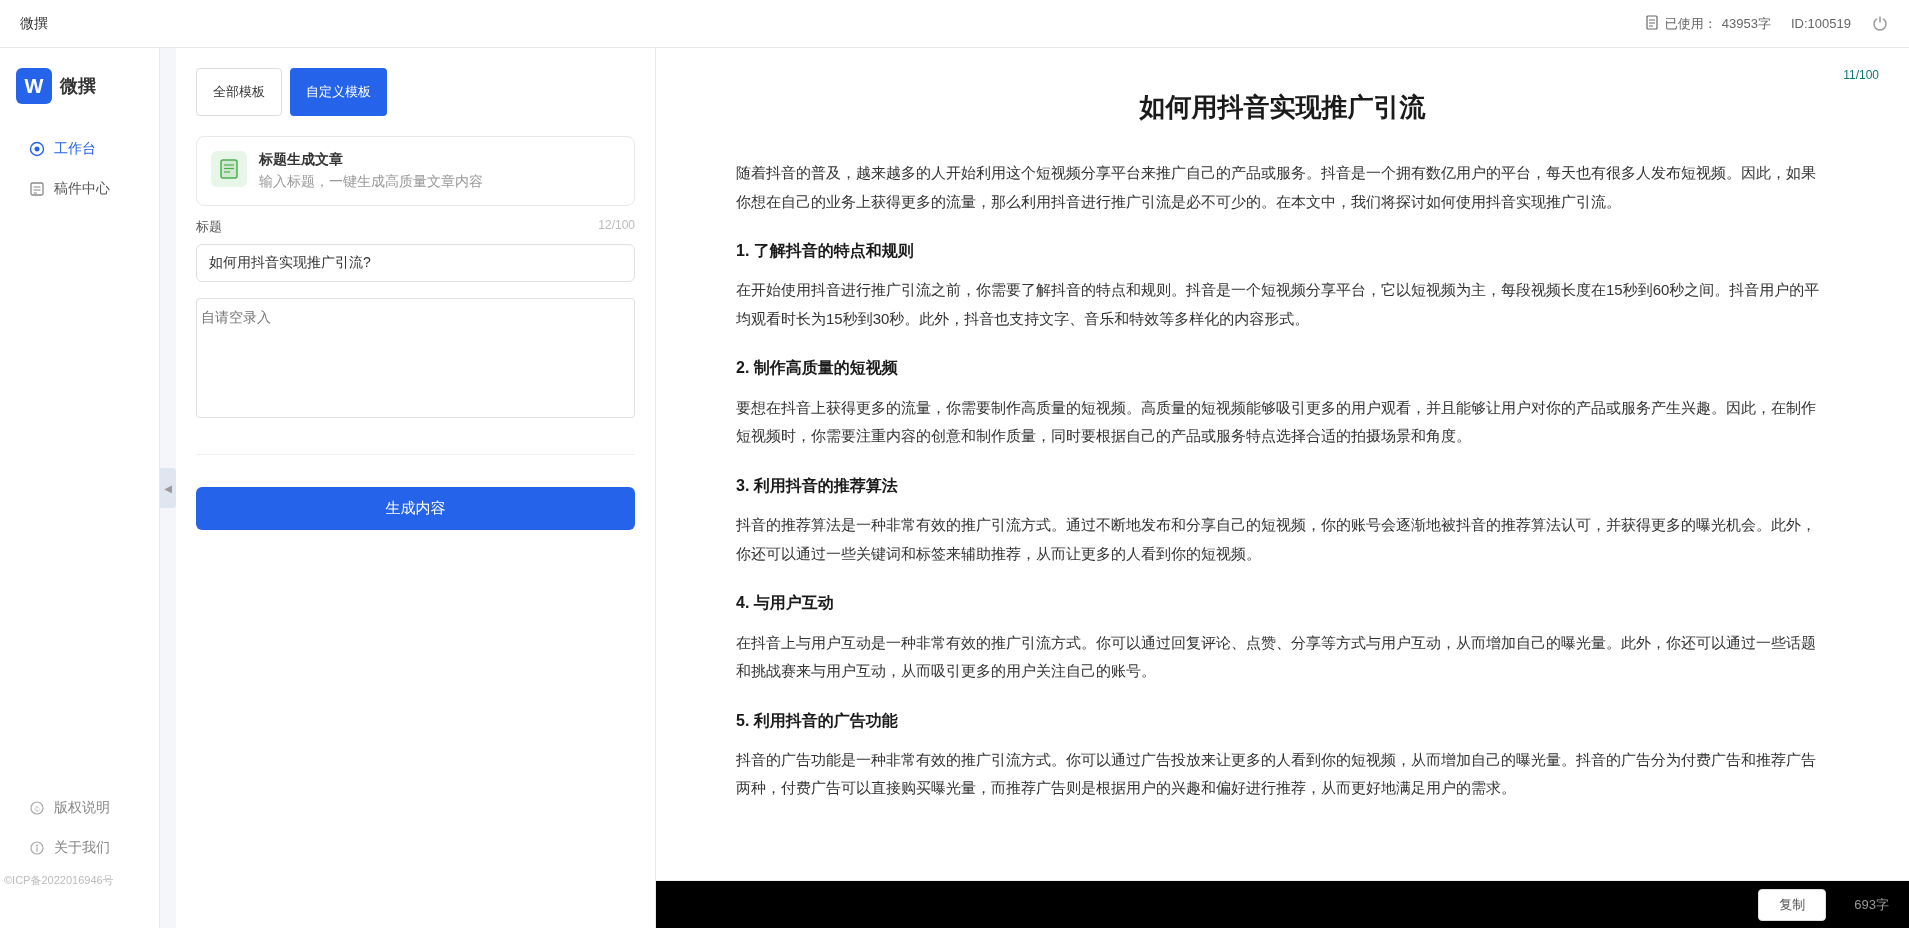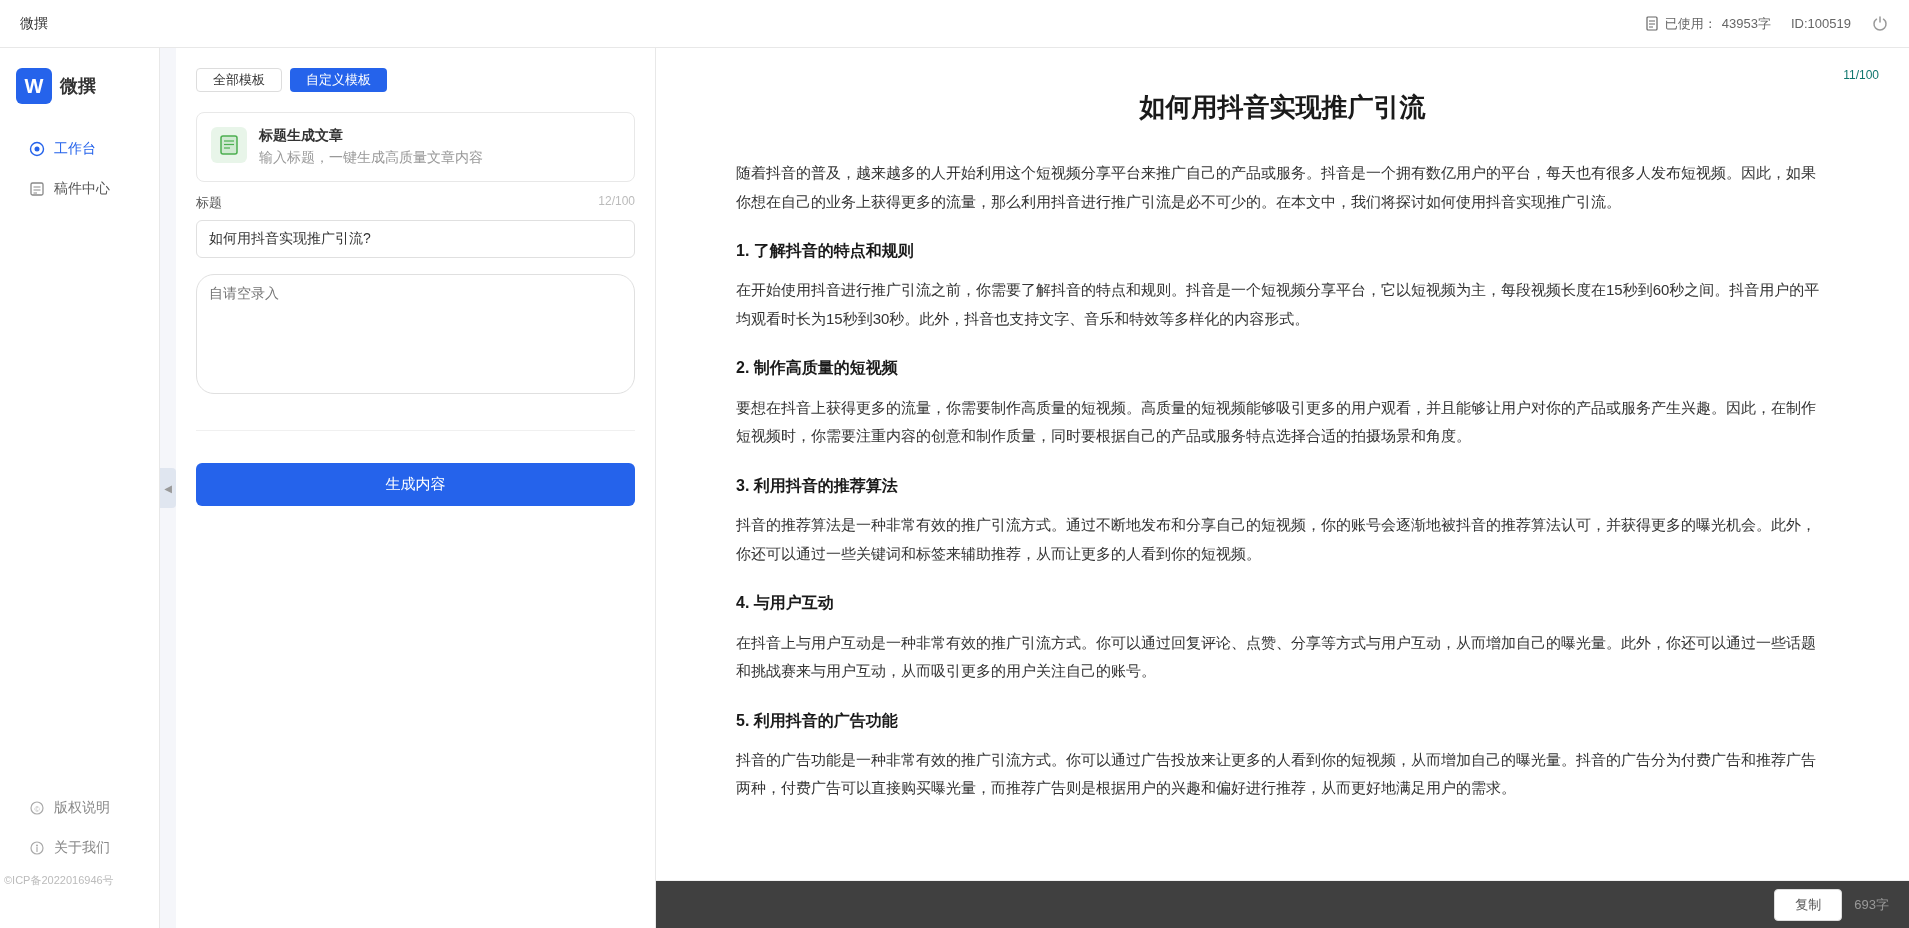--- a/index.html
+++ b/index.html
@@ -11,21 +11,21 @@
       background: #fff;
       border-bottom: 1px solid #e8e8e8;
       display: flex;
       align-items: center;
       padding: 0 20px;
       justify-content: space-between;
       flex-shrink: 0;
     }
     .topbar-title { font-size: 14px; color: #333; }
     .topbar-right { display: flex; align-items: center; gap: 20px; font-size: 13px; color: #666; }
-    .topbar-usage { display: flex; align-items: center; gap: 5px; }
+    .topbar-usage { display: flex; gap: 5px; }
 
     
     .main-layout {
       display: flex;
       flex: 1;
       overflow: hidden;
     }
 
     
     .sidebar {
@@ -112,21 +112,21 @@
       flex-shrink: 0;
       overflow-y: auto;
     }
 
     .template-tabs {
       display: flex;
       gap: 8px;
       margin-bottom: 20px;
     }
     .tab-btn {
-      padding: 2px 16px;
+      padding: 14px 16px;
       border-radius: 4px;
       font-size: 13px;
       cursor: pointer;
       border: none;
       background: transparent;
       color: #666;
     }
     .tab-btn.active {
       background: #2563eb;
       color: #fff;
@@ -178,22 +178,22 @@
       border-radius: 6px;
       padding: 10px 12px;
       font-size: 14px;
       color: #333;
       outline: none;
       resize: none;
     }
     .form-textarea {
       width: 100%;
       border: 1px solid #e0e0e0;
-      border-radius: 18px;
-      padding: 10px 12px;
+      border-radius: 4px;
+      padding: 10px 4px;
       font-size: 14px;
       color: #ccc;
       height: 120px;
       resize: none;
       outline: none;
     }
 
     .generate-btn {
       width: 100%;
       background: #2563eb;
@@ -253,22 +253,22 @@
     }
 
     
     .article-footer {
       height: 48px;
       border-top: 1px solid #f0f0f0;
       display: flex;
       align-items: center;
       justify-content: flex-end;
       padding: 0 20px;
-      gap: 12px;
-      background: #404040;
+      gap: 28px;
+      background: #000000;
       flex-shrink: 0;
     }
     .copy-btn {
       padding: 6px 20px;
       border: 1px solid #ddd;
       border-radius: 4px;
       background: #fff;
       font-size: 13px;
       cursor: pointer;
       color: #555;

